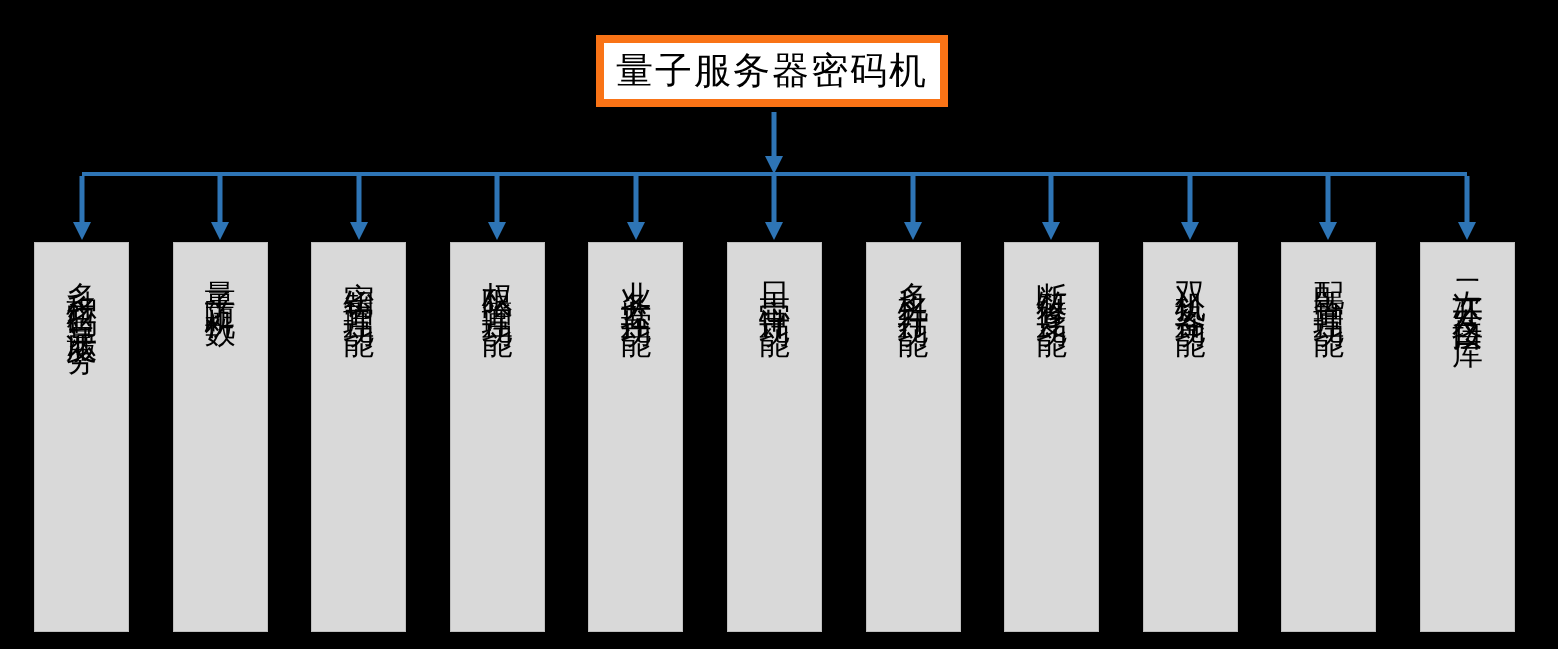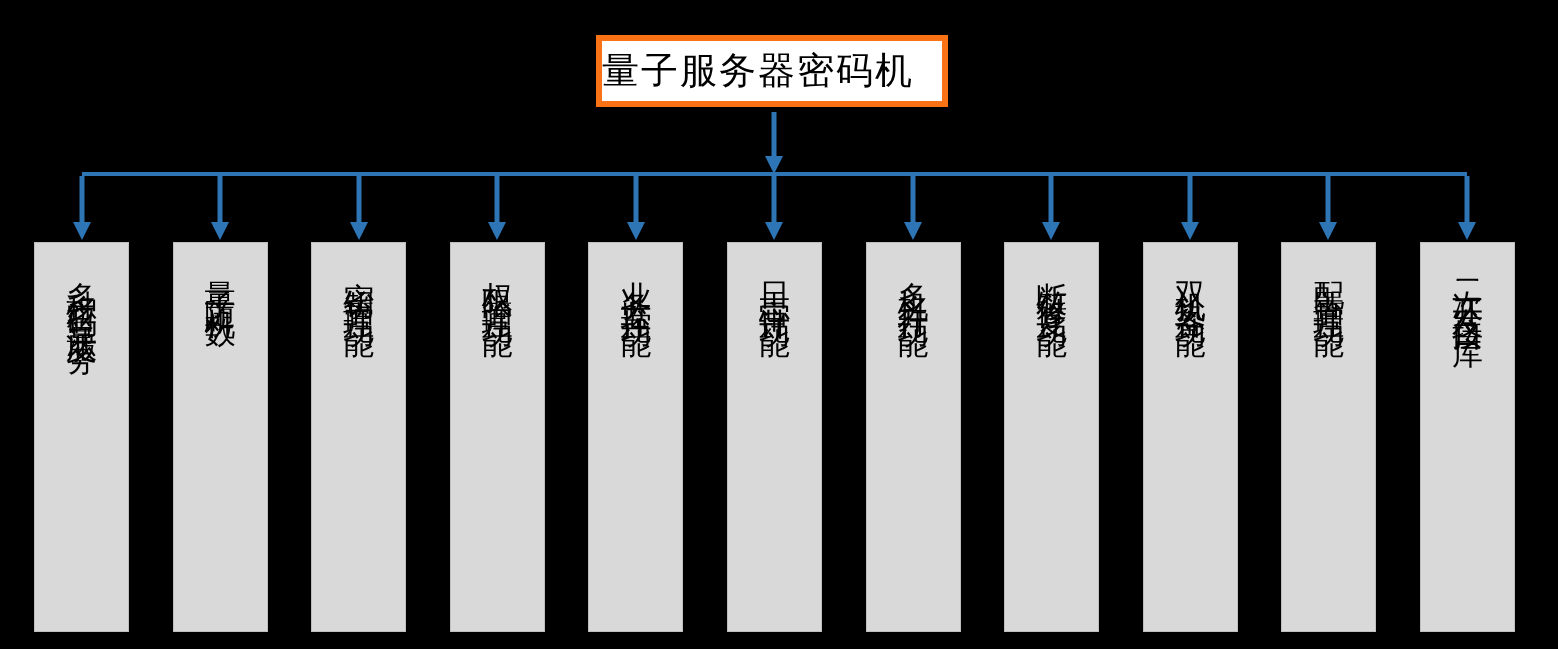--- a/index.html
+++ b/index.html
@@ -26,24 +26,25 @@
     height: 649px;
     pointer-events: none;
   }
   .root-box {
     position: absolute;
     left: 596px;
     top: 35px;
     width: 352px;
     height: 72px;
     background: #ffffff;
-    border: 6px solid #f97316;
+    border: 8px solid #f97316;
     box-sizing: border-box;
     display: flex;
     align-items: center;
+    justify-content: center;
     font-size: 37px;
     color: #000000;
     letter-spacing: 2px;
     white-space: nowrap;
   }
   .children {
     position: absolute;
     left: 34px;
     right: 43px;
     top: 242px;

